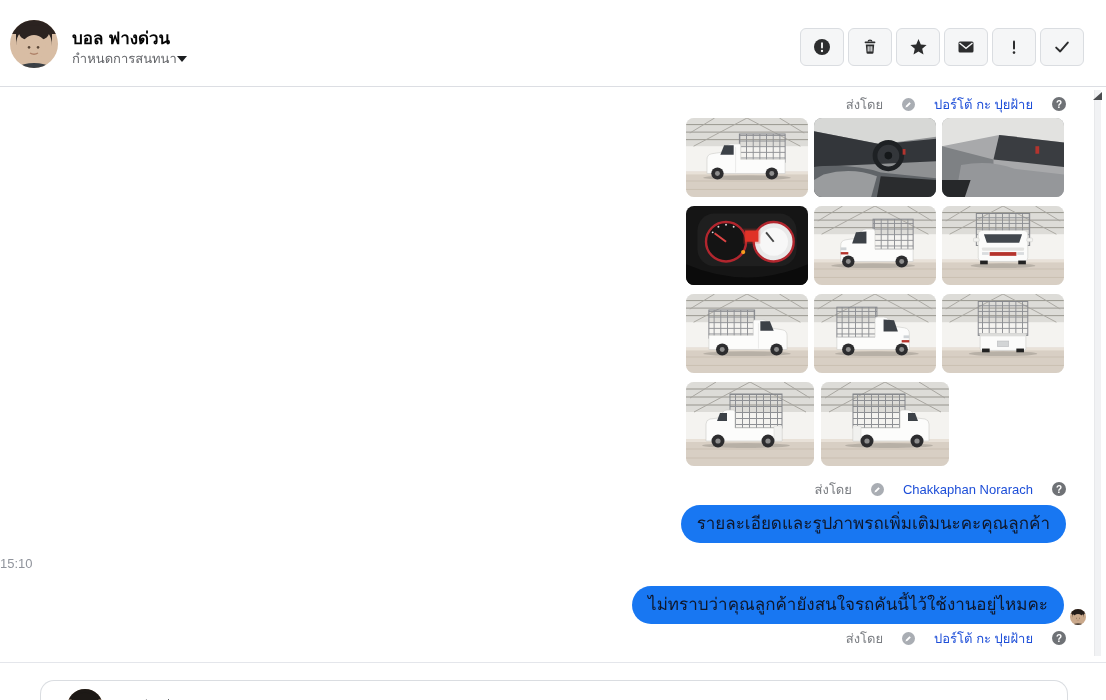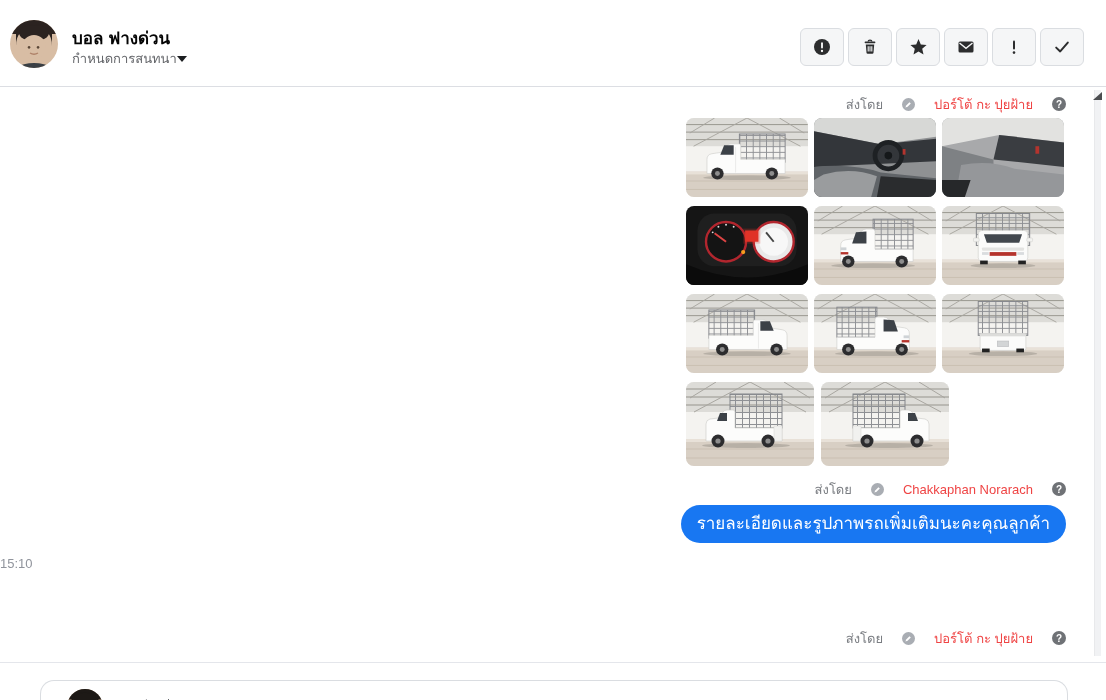--- a/index.html
+++ b/index.html
@@ -11,35 +11,35 @@
   .avatar{position:absolute;left:10px;top:20px;width:48px;height:48px;border-radius:50%;overflow:hidden;cursor:pointer;}
   .h-name{position:absolute;left:72px;top:24px;font-size:17px;font-weight:bold;color:#050505;}
   .h-sub{position:absolute;left:72px;top:48px;font-size:13px;color:#65676b;display:flex;align-items:center;cursor:pointer;}
   .caret{width:0;height:0;border-left:5px solid transparent;border-right:5px solid transparent;border-top:6px solid #1c1e21;}
   .actions{position:absolute;right:22px;top:28px;display:flex;gap:4px;}
   .abtn{width:44px;height:38px;border-radius:6px;background:#f5f6f7;border:1px solid #dadde1;display:flex;align-items:center;justify-content:center;cursor:pointer;box-sizing:border-box;color:#2c2d2e;font-weight:bold;}
   .abtn svg{display:block;}
 
   
   .sent-label{position:absolute;display:flex;align-items:center;gap:19px;font-size:13px;color:#7a7d82;height:16px;}
-  .sent-label .sender{color:#ef4444;}
+  .sent-label .sender{color:#1d4ed8;}
   .badge{width:13px;height:13px;border-radius:50%;flex:0 0 auto;}
   .helpq{width:14px;height:14px;border-radius:50%;background:#6f7276;color:#fff;font-size:10px;font-weight:bold;display:flex;align-items:center;justify-content:center;flex:0 0 auto;}
   .lbl1{top:96px;right:40px;}
   .lbl2{top:481px;right:40px;}
   .lbl3{top:630px;right:40px;}
 
   .grid3{position:absolute;left:686px;top:118px;width:378px;display:grid;grid-template-columns:repeat(3,122px);grid-auto-rows:79px;column-gap:6px;row-gap:9px;}
   .grid2{position:absolute;left:686px;top:382px;display:flex;gap:7px;}
   .tile{border-radius:8px;overflow:hidden;background:#eee;cursor:pointer;}
   .grid3 .tile{width:122px;height:79px;}
   .grid2 .tile{width:128px;height:84px;}
   .tile svg{display:block;width:100%;height:100%;}
 
-  .bubble{position:absolute;background:#1877f2;color:#ffffff;font-size:17px;line-height:22px;padding:8px 16px;border-radius:19px;white-space:nowrap;}
+  .bubble{position:absolute;background:#1877f2;color:#0f172a;font-size:17px;line-height:22px;padding:8px 16px;border-radius:19px;white-space:nowrap;}
   .b1{top:505px;right:40px;}
   .b2row{position:absolute;top:586px;right:20px;display:flex;align-items:flex-end;gap:6px;}
   .b2{position:static;}
   .mini-av{width:16px;height:16px;border-radius:50%;overflow:hidden;margin-bottom:-1px;flex:0 0 auto;}
 
   .time{position:absolute;top:556px;left:0;width:1100px;text-align:left;font-size:13px;color:#90949c;}
 
   .divider{position:absolute;top:662px;left:0;width:1106px;height:1px;background:#e4e6eb;}
 
   
@@ -387,20 +387,33 @@
           <path d="M3.4 9.6 L4.2 7.4 7.4 4.2 8.8 5.6 5.6 8.8 Z" fill="#fff"></path>
         </svg></span>
     <span class="sender">Chakkaphan Norarach</span>
     <span class="helpq">?</span>
   </div>
 
   <div class="bubble b1" style="background: rgb(24, 119, 242);">รายละเอียดและรูปภาพรถเพิ่มเติมนะคะคุณลูกค้า</div>
 
   <div class="time">15:10</div>
 
+  <div class="b2row">
+    <div class="bubble b2" style="background: rgb(24, 119, 242);">ไม่ทราบว่าคุณลูกค้ายังสนใจรถคันนี้ไว้ใช้งานอยู่ไหมคะ</div>
+    <div class="mini-av"><svg viewBox="0 0 48 48" width="100%" height="100%">
+          <rect width="48" height="48" fill="#caa98c"></rect>
+          <rect width="48" height="14" fill="#241d1a"></rect>
+          <path d="M6 26 Q6 8 24 8 Q42 8 42 26 L42 14 Q40 4 24 4 Q8 4 6 14 Z" fill="#241d1a"></path>
+          <ellipse cx="24" cy="13" rx="15" ry="8" fill="#241d1a"></ellipse>
+          <circle cx="24" cy="27" r="12" fill="#caa98c"></circle>
+          <path d="M19 26 a1.4 1.4 0 1 0 0.1 0 M28 26 a1.4 1.4 0 1 0 0.1 0" fill="#5a4636"></path>
+          <path d="M20 33 q4 2.4 8 0" stroke="#b0836a" stroke-width="1.4" fill="none"></path>
+          <path d="M4 48 Q24 38 44 48 Z" fill="#4a4038"></path>
+        </svg></div>
+  </div>
 
   <div class="sent-label lbl3">
     <span>ส่งโดย</span>
     <span class="badge"><svg viewBox="0 0 13 13" width="13" height="13">
           <circle cx="6.5" cy="6.5" r="6.5" fill="#a9adb3"></circle>
           <path d="M3.4 9.6 L4.2 7.4 7.4 4.2 8.8 5.6 5.6 8.8 Z" fill="#fff"></path>
         </svg></span>
     <span class="sender">ปอร์โต้ กะ ปุยฝ้าย</span>
     <span class="helpq">?</span>
   </div>

